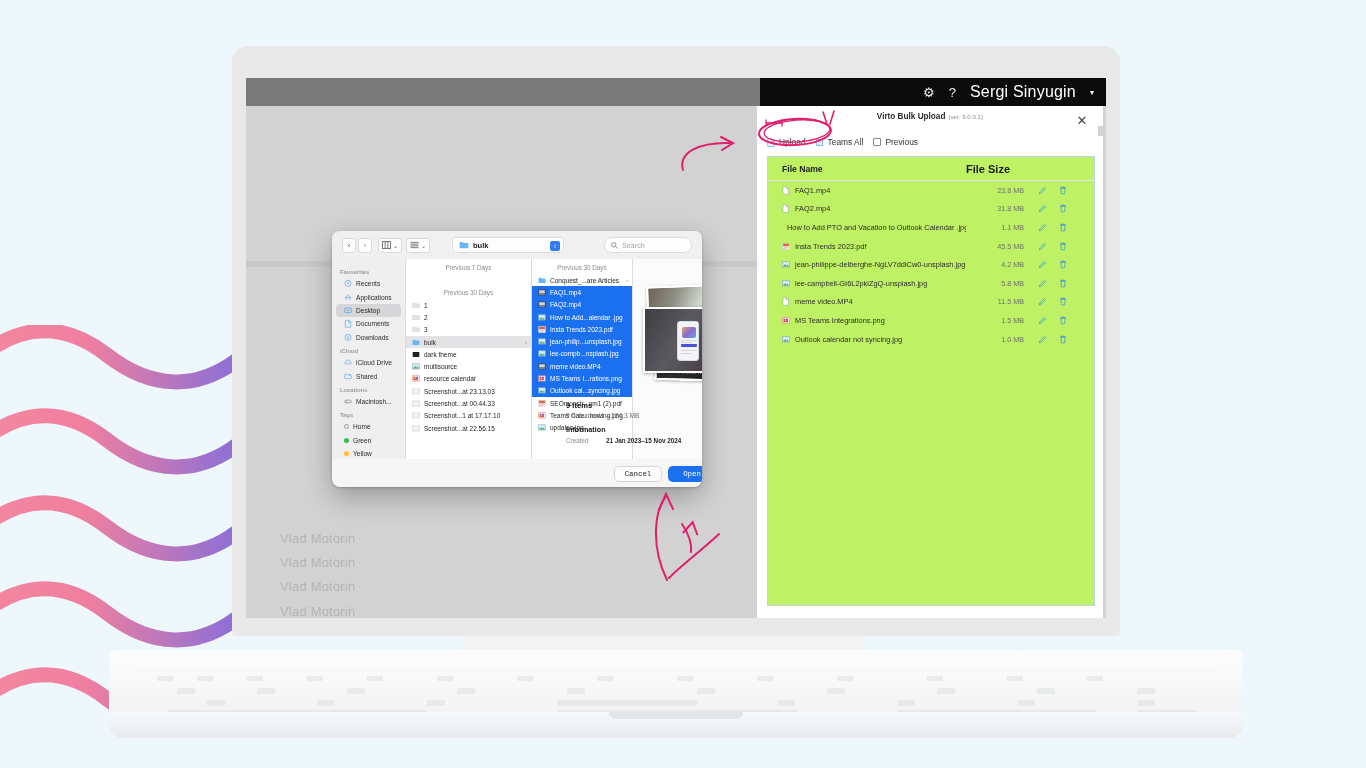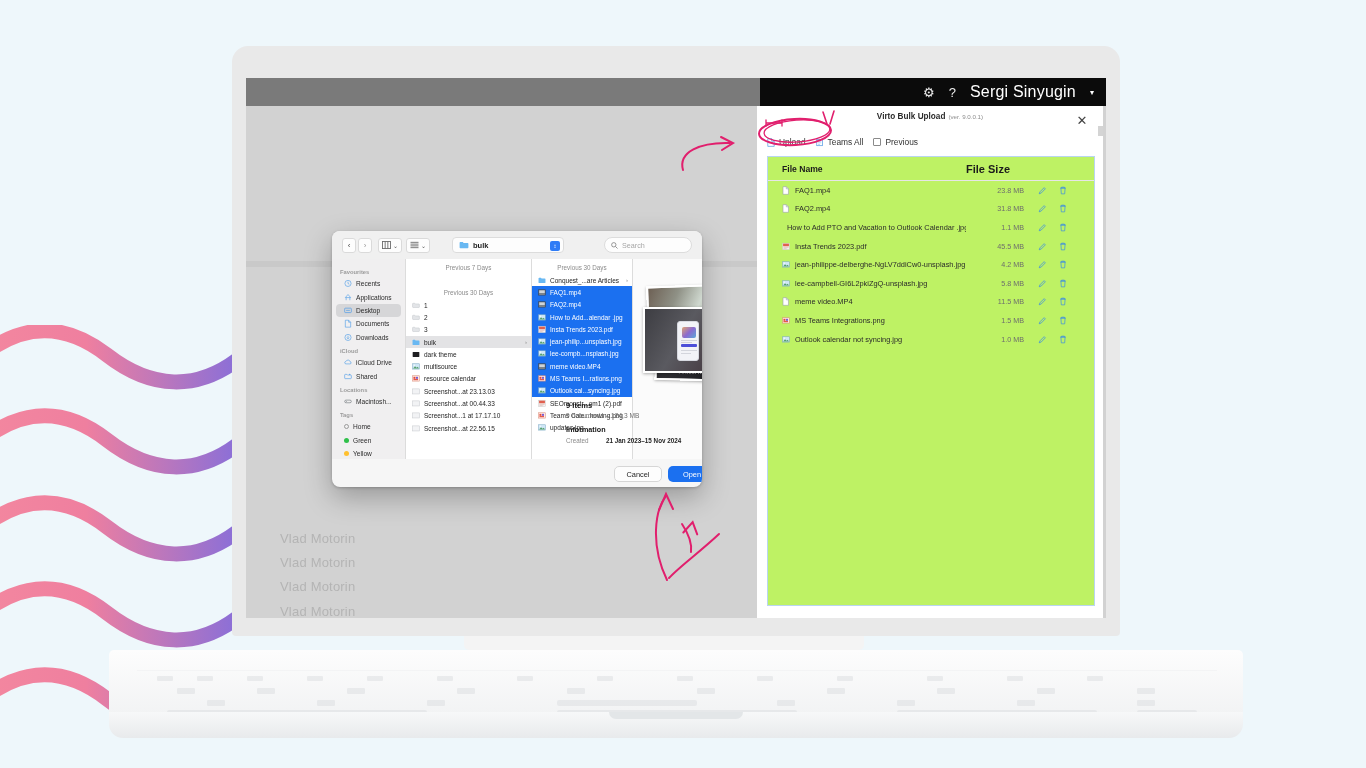--- a/index.html
+++ b/index.html
@@ -216,21 +216,21 @@
   .info-sub { font-size: 6.6px; color: #6e6e6e; margin-top: 2px; }
   .info-hdr { font-size: 7.2px; font-weight: bold; color: #141414; margin-top: 6px; }
   .info-kv { display: flex; margin-top: 3px; }
   .info-k { font-size: 6.3px; color: #8a8a8a; width: 40px; }
   .info-v { font-size: 6.3px; color: #1d1d1d; font-weight: bold; }
   .mac-btns {
     position: absolute; right: 8px; bottom: 5px; display: flex; gap: 6px; align-items: center;
   }
   .btn {
     height: 16px; min-width: 48px; border-radius: 5px; font-size: 7.4px;
-    display: flex; align-items: center; justify-content: center; cursor: pointer;
+    display: flex; align-items: center; justify-content: center; cursor: pointer; font-family: Liberation Mono, monospace;
   }
   .btn-cancel { background: #fdfdfd; border: .5px solid #d6d6d6; color: #1d1d1d; }
   .btn-open { background: #1b70f0; color: #fff; }
 
   
   #annot { position: absolute; left: 0; top: 0; width: 1366px; height: 768px; z-index: 20; pointer-events: none; }
 </style>
 </head>
 <body>
 

